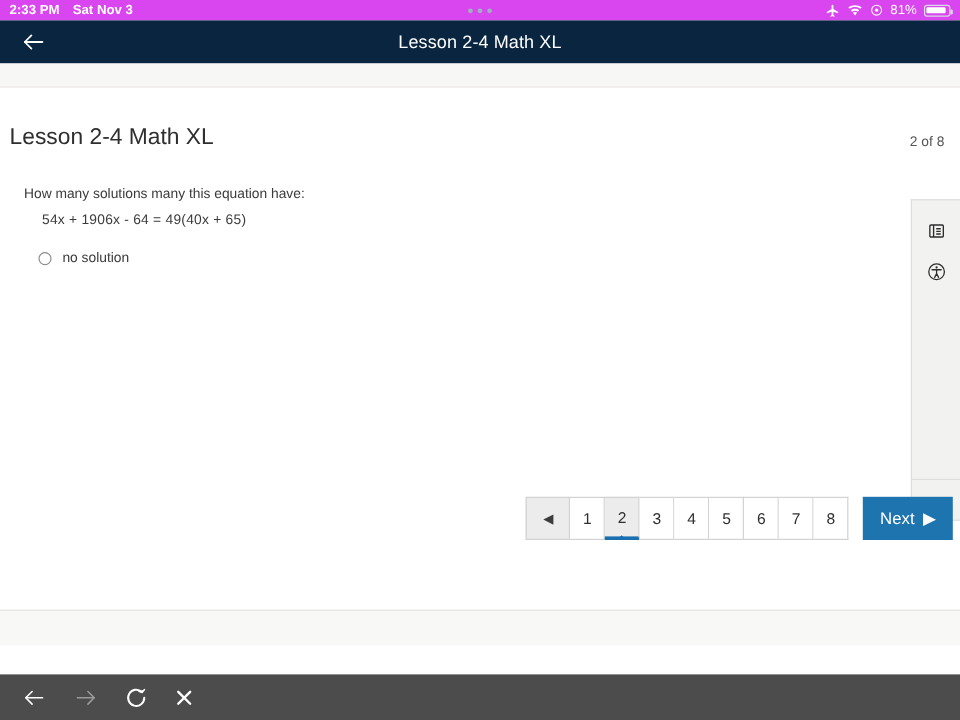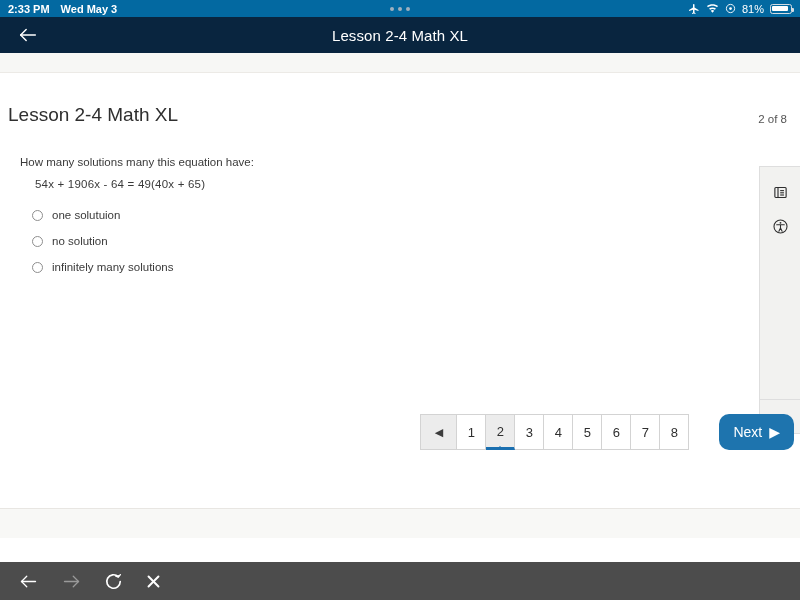--- a/index.html
+++ b/index.html
@@ -7,21 +7,21 @@
   body {
     font-family:"Liberation Sans", sans-serif;
     background:#ffffff;
     overflow:hidden;
     position:relative;
   }
 
   
   .statusbar {
     position:absolute; top:0; left:0; width:800px; height:17px;
-    background:#0369a1; color:#ffffff;
+    background:#d946ef; color:#ffffff;
     display:flex; align-items:center;
     font-size:11px; font-weight:bold;
     padding:0 8px;
   }
   .sb-left { display:flex; align-items:center; gap:11px; white-space:nowrap; }
   .sb-center { position:absolute; left:0; right:0; display:flex; justify-content:center; pointer-events:none; }
   .sb-dots { display:flex; gap:4px; }
   .sb-dots i { width:4px; height:4px; border-radius:50%; background:#9fb0bf; display:block; }
   .sb-right {
     margin-left:auto; display:flex; align-items:center; gap:6px;
@@ -136,44 +136,43 @@
   }
   .pg-num.active {
     background:#ececec; border-bottom:3px solid #1a6fb0;
   }
   .pg-num.active::after {
     content:""; position:absolute; bottom:-3px; left:50%; margin-left:-4px;
     width:0; height:0; border-left:4px solid transparent; border-right:4px solid transparent;
     border-bottom:4px solid #1a6fb0;
   }
   .pg-next {
-    margin-left:30px; padding:0 14px; background:#1e74ae;
+    margin-left:12px; padding:0 14px; background:#1e74ae;
     color:#ffffff; font-size:14px;
     display:flex; align-items:center; justify-content:flex-end; gap:7px;
     cursor:pointer;
-    border-radius:10px;
   }
 
   
   .toolbar {
     position:absolute; bottom:0; left:0; width:800px; height:38px;
     background:#4c4c4c; display:flex; align-items:center; gap:22px;
     padding-left:18px;
   }
   .tb-btn { cursor:pointer; display:flex; align-items:center; color:#ffffff; }
   .tb-btn.disabled { color:#9a9a9a; cursor:default; }
   .gap-white { position:absolute; bottom:38px; left:0; width:800px; height:5px; background:#ffffff; }
 </style>
 </head>
 <body>
 
 <div class="statusbar">
   <div class="sb-left">
     <span>2:33 PM</span>
-    <span>Wed May 3</span>
+    <span>Sat Nov 3</span>
   </div>
   <div class="sb-center">
     <span class="sb-dots">
         <i></i>
         <i></i>
         <i></i>
       </span>
   </div>
   <div class="sb-right">
     <span>
@@ -217,29 +216,21 @@
 
     <div class="page-title">Lesson 2-4 Math XL</div>
     <div class="page-count">2 of 8</div>
 
     <div class="question">How many solutions many this equation have:</div>
     <div class="equation">54x  + 1906x  - 64 = 49(40x  + 65)</div>
 
     <div class="choices">
       <label class="choice">
         <span class="radio"></span>
-        <span>one solutuion</span>
-      </label>
-      <label class="choice">
-        <span class="radio"></span>
         <span>no solution</span>
-      </label>
-      <label class="choice">
-        <span class="radio"></span>
-        <span>infinitely many solutions</span>
       </label>
     </div>
 
     <div class="rail">
       <div class="rail-btn">
         <svg width="15" height="15" viewBox="0 0 24 24" fill="none" stroke="#2d2d2d" stroke-width="1.8">
             <rect x="3" y="4" width="18" height="16" rx="1.5"></rect>
             <line x1="8" y1="4" x2="8" y2="20"></line>
             <line x1="11.5" y1="9" x2="17.5" y2="9"></line>
             <line x1="11.5" y1="12.5" x2="17.5" y2="12.5"></line>

